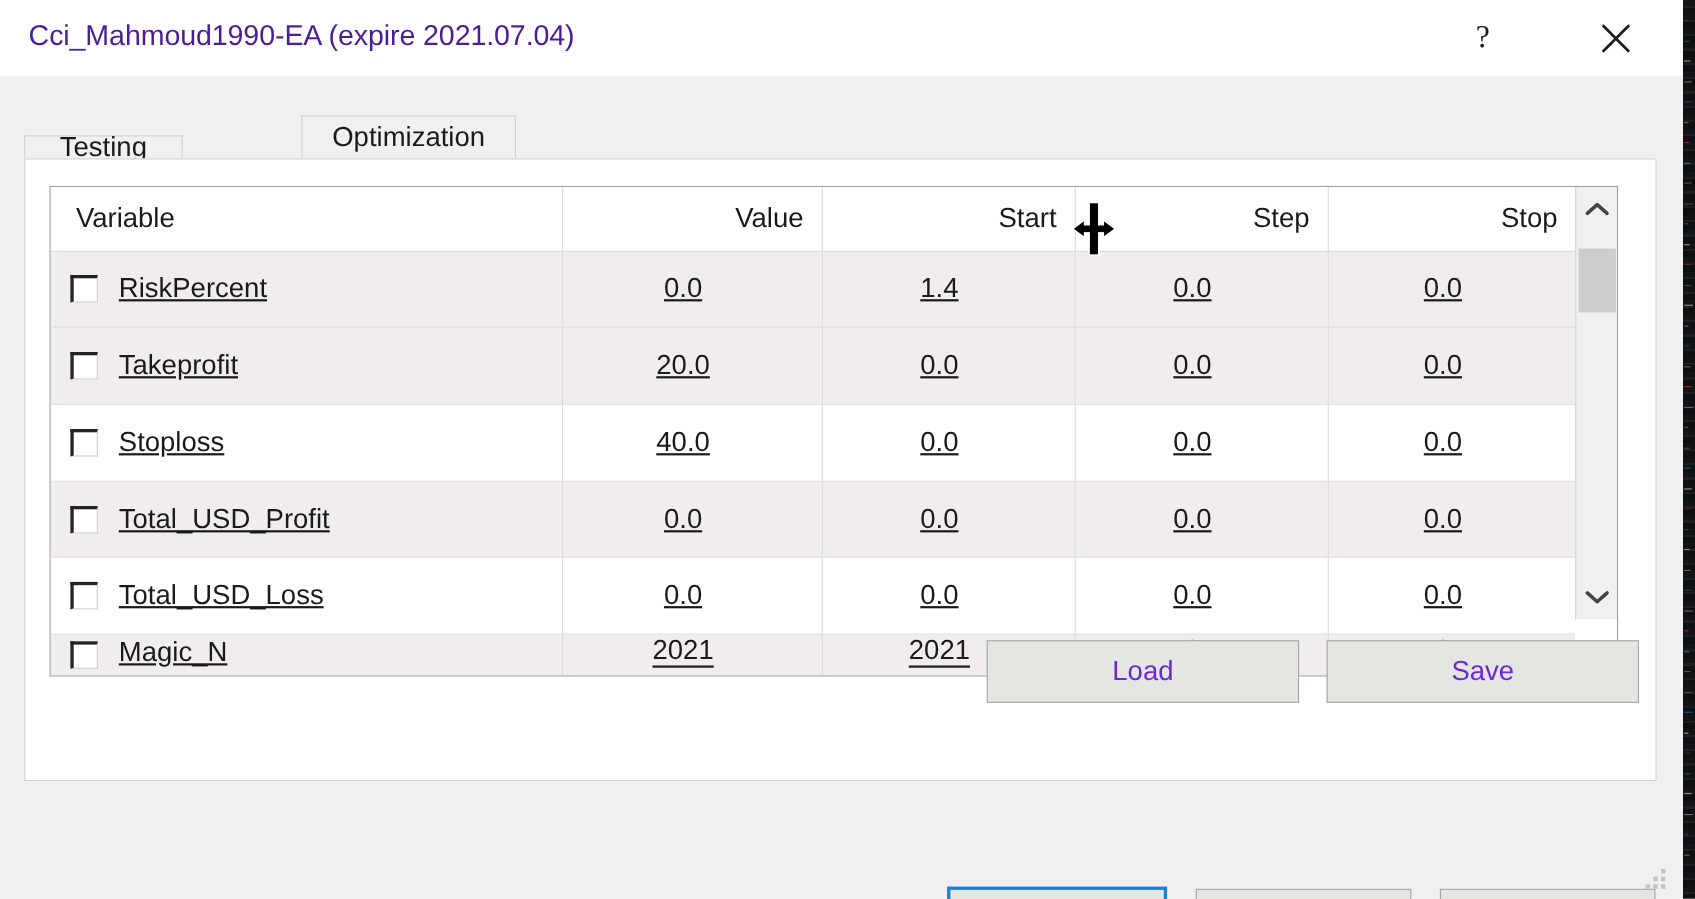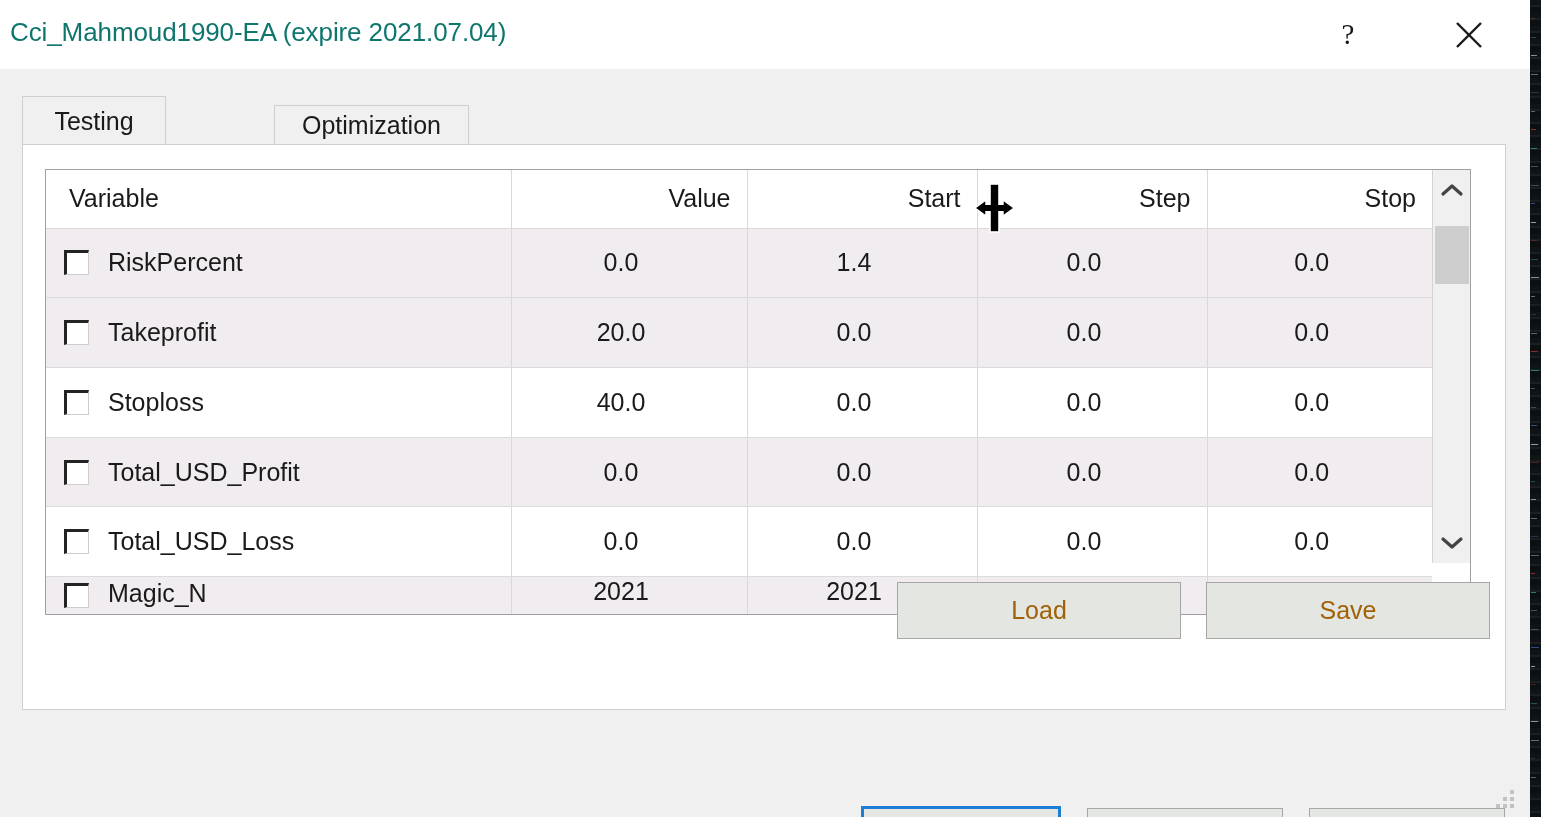--- a/index.html
+++ b/index.html
@@ -53,24 +53,24 @@
 
   
   #titlebar {
     position: relative;
     height: 69px;
     background: #ffffff;
     border-bottom: 1px solid #e8e8e8;
   }
   #title-text {
     position: absolute;
-    left: 10px;
+    left: 26px;
     top: 17px;
     font-size: 26px;
-    color: #0f766e;
+    color: #4c1d95;
     letter-spacing: -0.1px;
     white-space: nowrap;
   }
   .caption-btn {
     position: absolute;
     top: 0;
     width: 62px;
     height: 69px;
     background: transparent;
     border: none;
@@ -178,21 +178,21 @@
     color: #1a1a1a;
     cursor: default;
   }
   #grid thead th.col-variable {
     text-align: left;
     padding-left: 23px;
     padding-right: 0;
   }
   #grid thead th.last { border-right: none; }
 
-  #grid tbody tr { height: 55px; }
+  #grid tbody tr { height: 55px; text-decoration: underline; }
   #grid tbody tr.odd  { background: #f1ecef; }
   #grid tbody tr.even { background: #ffffff; }
   #grid tbody td {
     height: 55px;
     border-right: 1px solid #d9d9d9;
     border-bottom: 1px solid #dcdcdc;
     text-align: center;
     padding-right: 16px;
     box-sizing: border-box;
     vertical-align: middle;
@@ -287,21 +287,21 @@
     pointer-events: none;
     z-index: 40;
   }
 
   
   .btn {
     box-sizing: border-box;
     background: #e3e6e1;
     border: 1px solid #a6a6a6;
     font-size: 25px;
-    color: #a16207;
+    color: #6d28d9;
     font-family: "Liberation Sans", sans-serif;
     display: flex;
     align-items: center;
     justify-content: center;
     cursor: default;
     padding: 0;
     white-space: nowrap;
   }
   #btn-load {
     position: absolute;
@@ -425,21 +425,21 @@
           <line x1="5" y1="5" x2="29" y2="29" stroke="#1a1a1a" stroke-width="2.4"></line>
           <line x1="29" y1="5" x2="5" y2="29" stroke="#1a1a1a" stroke-width="2.4"></line>
         </svg>
       </span>
     </button>
   </div>
 
   <div id="client">
 
     <div id="tabstrip">
-      <div class="tab" id="tab-testing" style="left:0px; width:144px; height:49px;align-items:center;">
+      <div class="tab" id="tab-testing" style="left:0px; width:144px; height:22px;align-items:center;">
         <span>Testing</span>
       </div>
       <div class="tab" id="tab-optimization" style="left:252px; width:195px; height:40px;">
         <span>Optimization</span>
       </div>
     </div>
 
     <div id="tabpage">
 
       <div id="grid-wrap">

